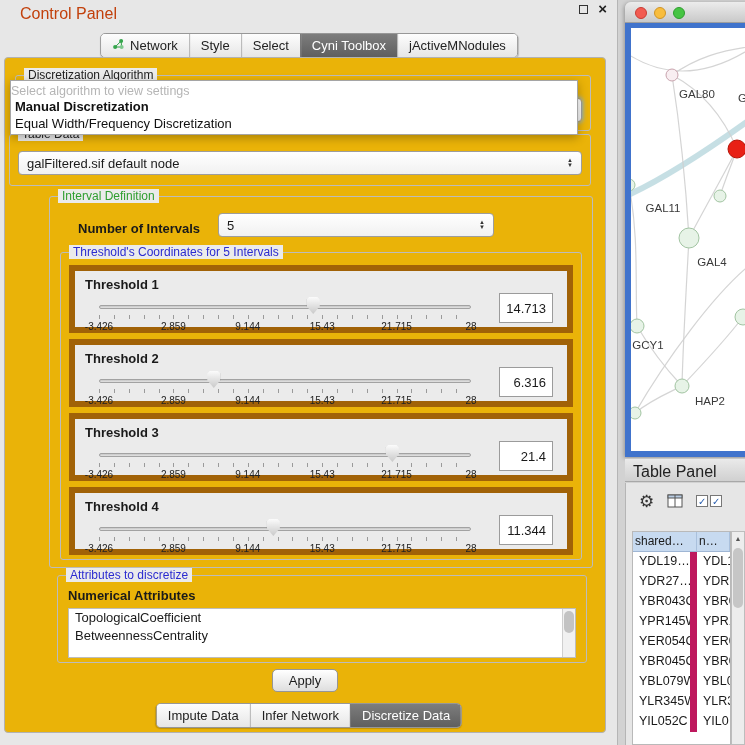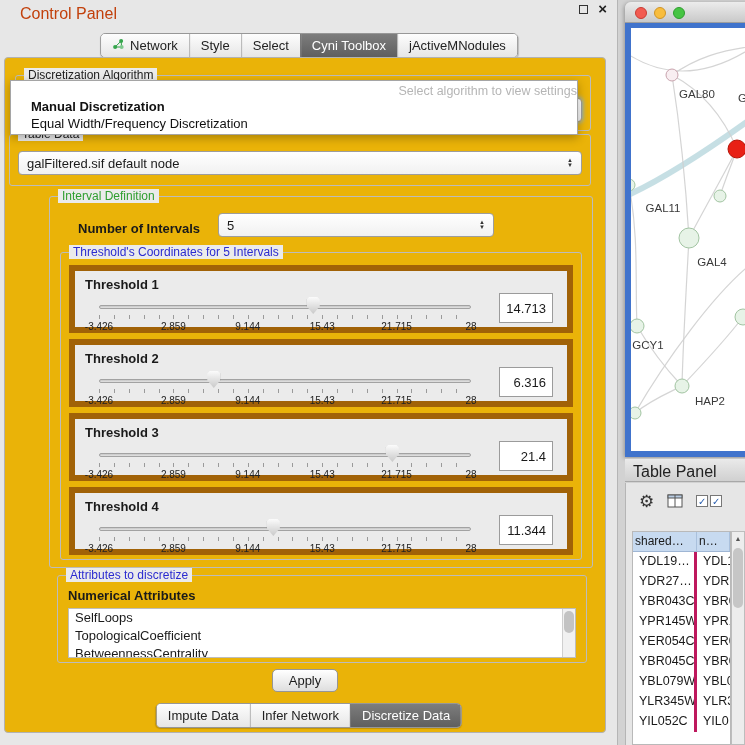--- a/index.html
+++ b/index.html
@@ -33,22 +33,22 @@
   .gtitle.blue{color:#2b2bd0}
 
   .combo{position:absolute;display:flex;align-items:center;height:24px;padding:0 8px;font-size:13px;
     background:linear-gradient(#ffffff,#f1f1f1);border:1px solid #9d9d9d;border-radius:4px}
   .combo .arrows{margin-left:auto;display:flex;flex-direction:column;font-size:6px;line-height:5px;color:#333;font-family:sans-serif}
   .focusring{box-shadow:0 0 4px 1px #7fb0e0}
 
   
   .dropdown{position:absolute;left:10px;top:80px;width:568px;height:55px;background:#fff;
     border:1px solid #a5a5a5;box-shadow:0 3px 9px rgba(0,0,0,.28);z-index:50}
-  .dd-prompt{color:#b5b5b5;text-align:right;font-size:12.5px;padding-top:3px}
-  .dd-opt{font-size:13px;padding:1px 20px;color:#111;white-space:nowrap}
+  .dd-prompt{color:#b5b5b5;text-align:left;font-size:12.5px;padding-top:3px}
+  .dd-opt{font-size:13px;padding:1px 4px;color:#111;white-space:nowrap}
   .dd-opt.bold{font-weight:bold}
 
   
   .tbox{position:absolute;left:8px;right:8px;height:68px;border:6px solid #a16207;background:#ebebeb}
   .tlabel{position:absolute;left:10px;top:6px;font-weight:bold;font-size:13px}
   .slider{position:absolute;left:24px;top:26px;width:372px;height:38px}
   .track{position:absolute;left:0;right:0;top:8px;height:4px;background:linear-gradient(#c6c6c6,#e3e3e3);
     border:1px solid #a2a2a2;border-radius:2px}
   .thumb{position:absolute;top:0;width:13px;height:17px;margin-left:-7px;
     background:linear-gradient(#fbfbfb,#c9c9c9);
@@ -92,21 +92,21 @@
   .mini-check{width:12px;height:12px;border:1px solid #777;background:#fff;font-size:10px;line-height:11px;
     text-align:center;color:#2a5fb0;font-family:sans-serif;display:inline-block}
   .check-pair{display:flex;gap:2px}
   .tp-table{position:absolute;left:6px;top:48px;right:14px;bottom:0;background:#fff;border:1px solid #b9b9b9}
   .tp-header{display:flex;height:20px;background:#c7daf0;border-bottom:1px solid #9fb6d4;font-size:12px}
   .tp-header .hc{padding:2px 2px;border-right:1px solid #a9c0dc;overflow:hidden;white-space:nowrap}
   .hc.c1{width:64px}
   .hc.c2{flex:1}
   .tp-row{display:flex;height:20px;font-size:12.5px}
   .tp-row .c{padding:2px 6px;overflow:hidden;white-space:nowrap}
-  .tp-row .c.c1{width:64px;border-right:3px solid #be185d}
+  .tp-row .c.c1{width:64px;border-right:7px solid #be185d}
   .tp-row .c.c2{flex:1}
   .tp-scroll{position:absolute;right:0;top:48px;width:14px;bottom:0;background:#ededed;border:1px solid #bdbdbd}
   .sb-up{font-size:7px;color:#555;text-align:center;padding-top:3px;font-family:sans-serif}
   .tp-scroll .sb-thumb{position:absolute;left:1px;right:1px;top:16px;height:60px;background:#c6c6c6;border-radius:5px}
 </style>
 </head>
 <body>
 
 <div class="screen">
 
@@ -234,21 +234,20 @@
   </div>
             </div>
         </div>
       </div>
 
       <div class="group" style="left:52px;top:517px;right:18px;height:88px">
         <span class="gtitle blue">Attributes to discretize</span>
         <span style="position:absolute;left:10px;top:12px;font-weight:bold">Numerical Attributes</span>
         <div class="listbox">
           <div id="attrItems">
-              <div class="item">SelfLoops</div>
               <div class="item">TopologicalCoefficient</div>
               <div class="item">BetweennessCentrality</div>
             </div>
           <div class="list-scroll">
             <div class="sb-thumb"></div>
           </div>
         </div>
       </div>
 
       <div class="apply-btn">Apply</div>

